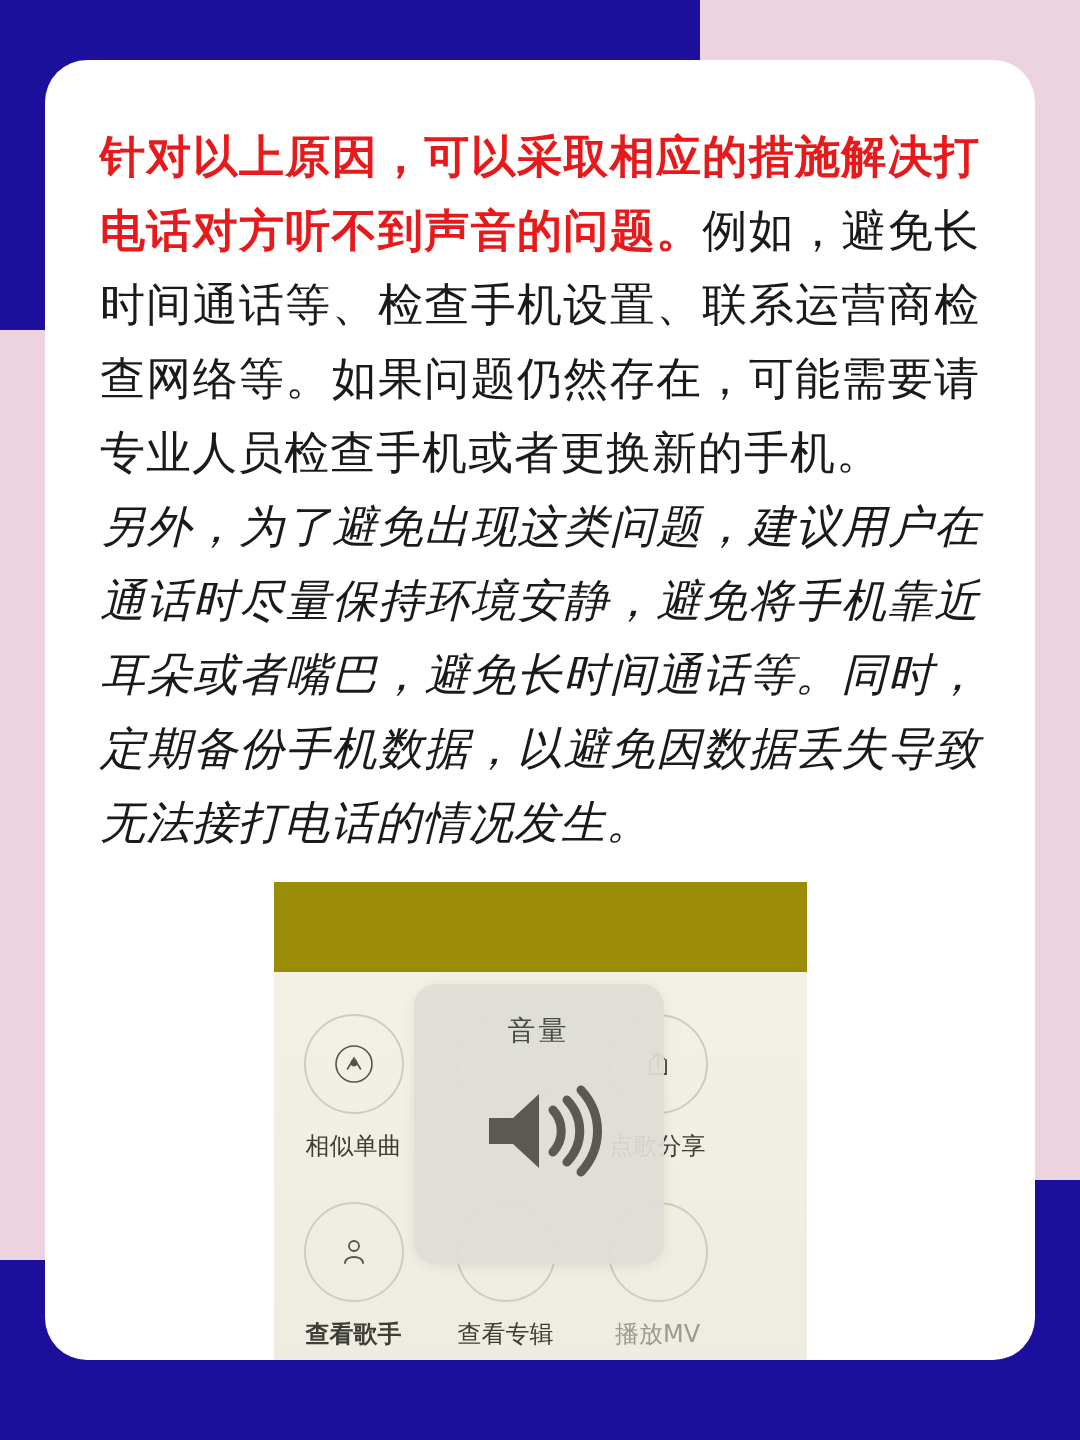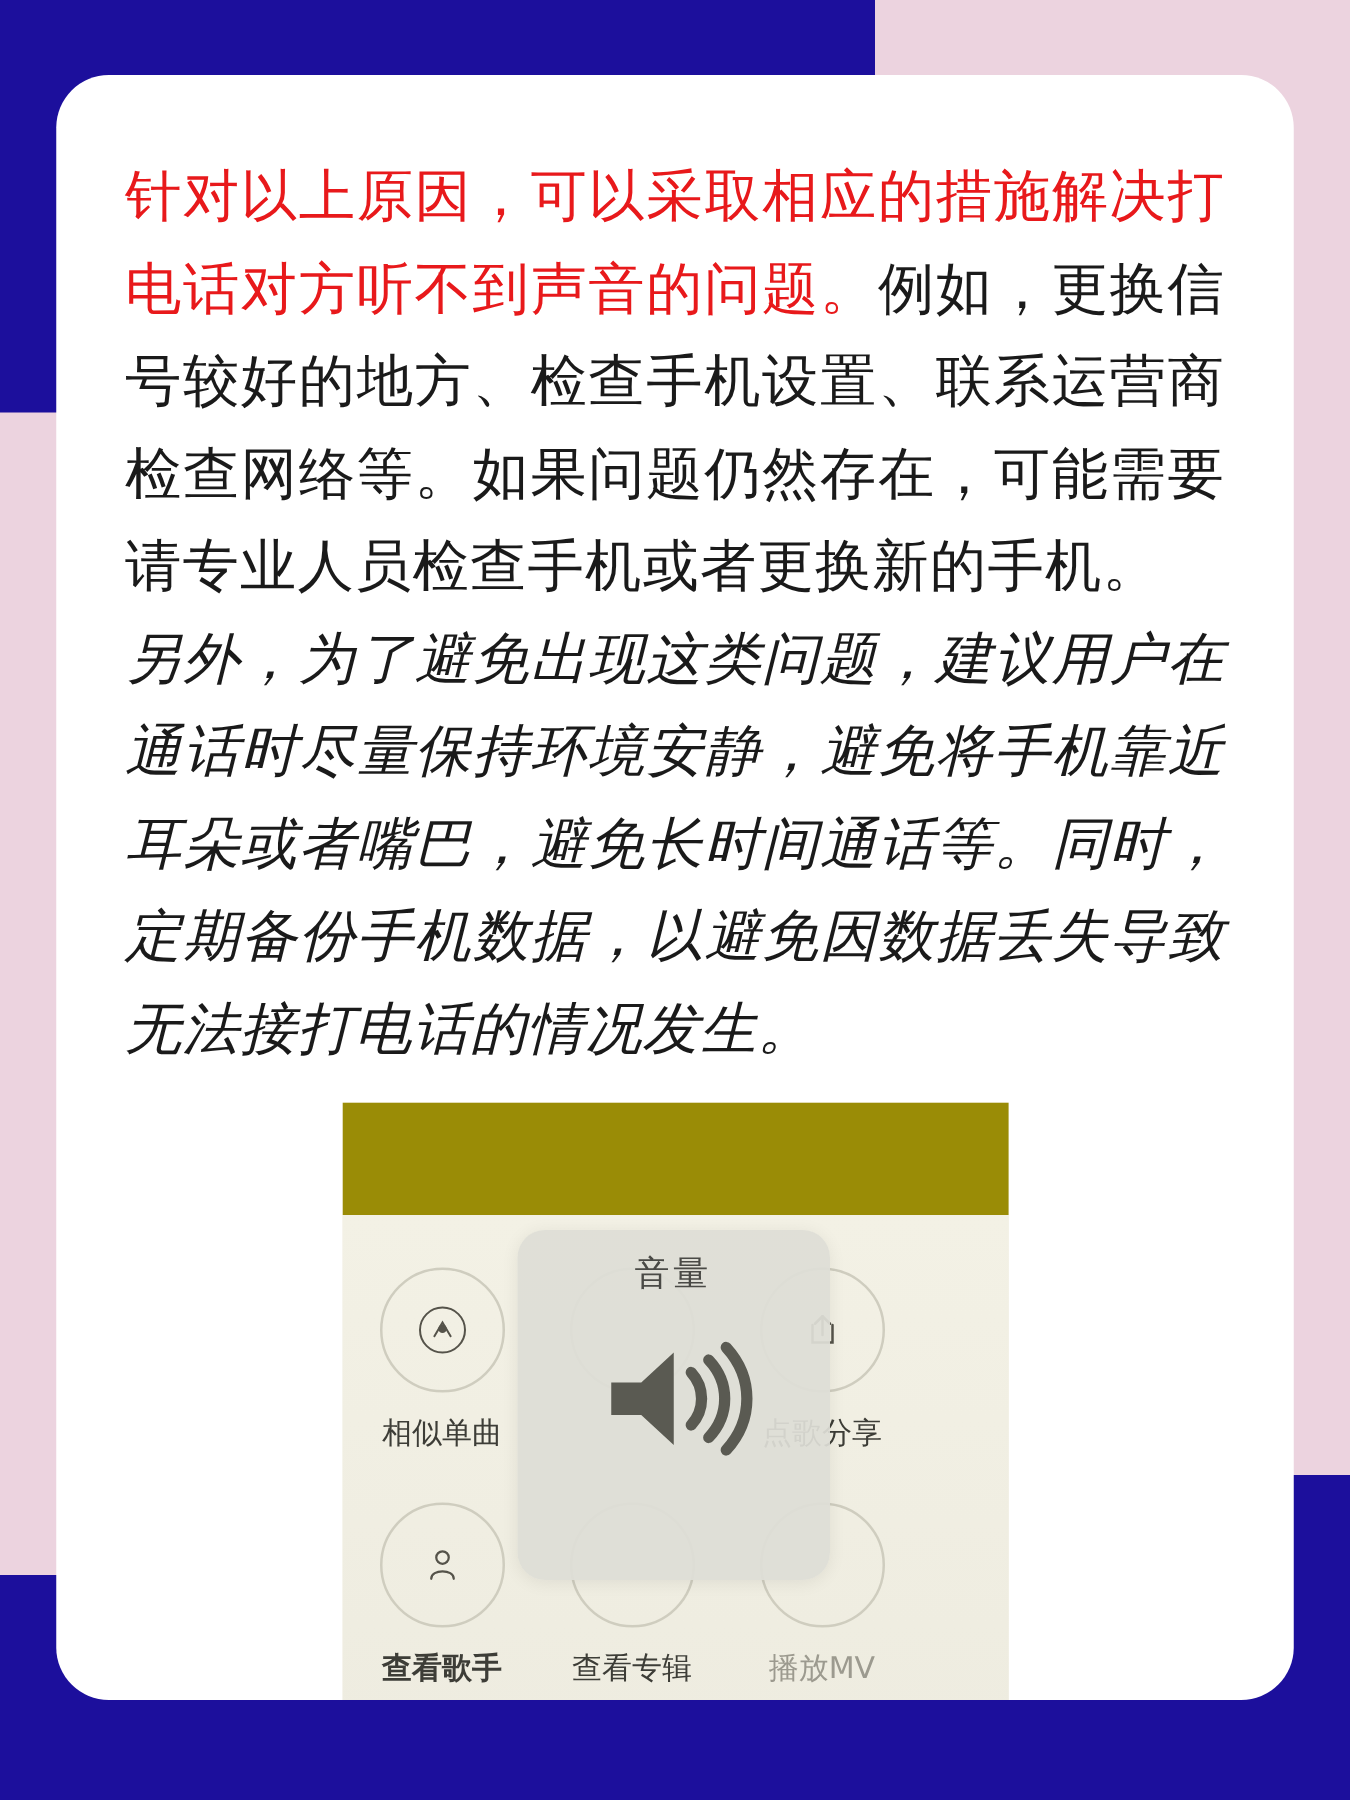--- a/index.html
+++ b/index.html
@@ -78,20 +78,21 @@
     font-size: 45px;
     line-height: 74px;
     color: #1a1a1a;
     letter-spacing: 1px;
     text-align: justify;
     font-family: "DejaVu Sans", "Liberation Sans", sans-serif;
     font-weight: 500;
   }
   .para .hl {
     color: #e8191b;
+    font-weight: bold;
   }
   .para-block {
     margin: 0;
   }
   .para-block + .para-block {
     margin-top: 0px;
     font-style: italic;
   }
 
   
@@ -154,21 +155,21 @@
     height: 280px;
     background: rgba(222,222,214,0.93);
     border-radius: 22px;
     display: flex;
     flex-direction: column;
     align-items: center;
     justify-content: flex-start;
     box-shadow: 0 2px 14px rgba(0,0,0,0.07);
   }
   .vol-title {
-    margin-top: 16px;
+    margin-top: 28px;
     font-size: 28px;
     color: #4a4a46;
     letter-spacing: 3px;
     font-family: "DejaVu Sans", "Liberation Sans", sans-serif;
   }
   .vol-icon {
     margin-top: 26px;
   }
   svg { display: block; }
 </style>
@@ -178,21 +179,21 @@
 <div class="bg-layer">
   <div class="bg-pink"></div>
   <div class="bg-navy-topleft"></div>
   <div class="bg-navy-topleft2"></div>
   <div class="bg-navy-bottom-curve"></div>
   <div class="bg-navy-bottom"></div>
 </div>
 
 <div class="card">
 
-  <p class="para para-block"><span class="hl">针对以上原因，可以采取相应的措施解决打电话对方听不到声音的问题。</span><span>例如，更换信号较好的地方、检查手机设置、联系运营商检查网络等。如果问题仍然存在，可能需要请专业人员检查手机或者更换新的手机。</span></p>
+  <p class="para para-block"><span class="hl">针对以上原因，可以采取相应的措施解决打电话对方听不到声音的问题。</span><span>例如，避免长时间通话等、检查手机设置、联系运营商检查网络等。如果问题仍然存在，可能需要请专业人员检查手机或者更换新的手机。</span></p>
 
   <p class="para para-block">另外，为了避免出现这类问题，建议用户在通话时尽量保持环境安静，避免将手机靠近耳朵或者嘴巴，避免长时间通话等。同时，定期备份手机数据，以避免因数据丢失导致无法接打电话的情况发生。</p>
 
   <div class="shot">
     <div class="shot-top"></div>
     <div class="shot-body">
 
       <div class="circle-btn cb-1">
         <span>
           <svg width="40" height="40" viewBox="0 0 40 40">

